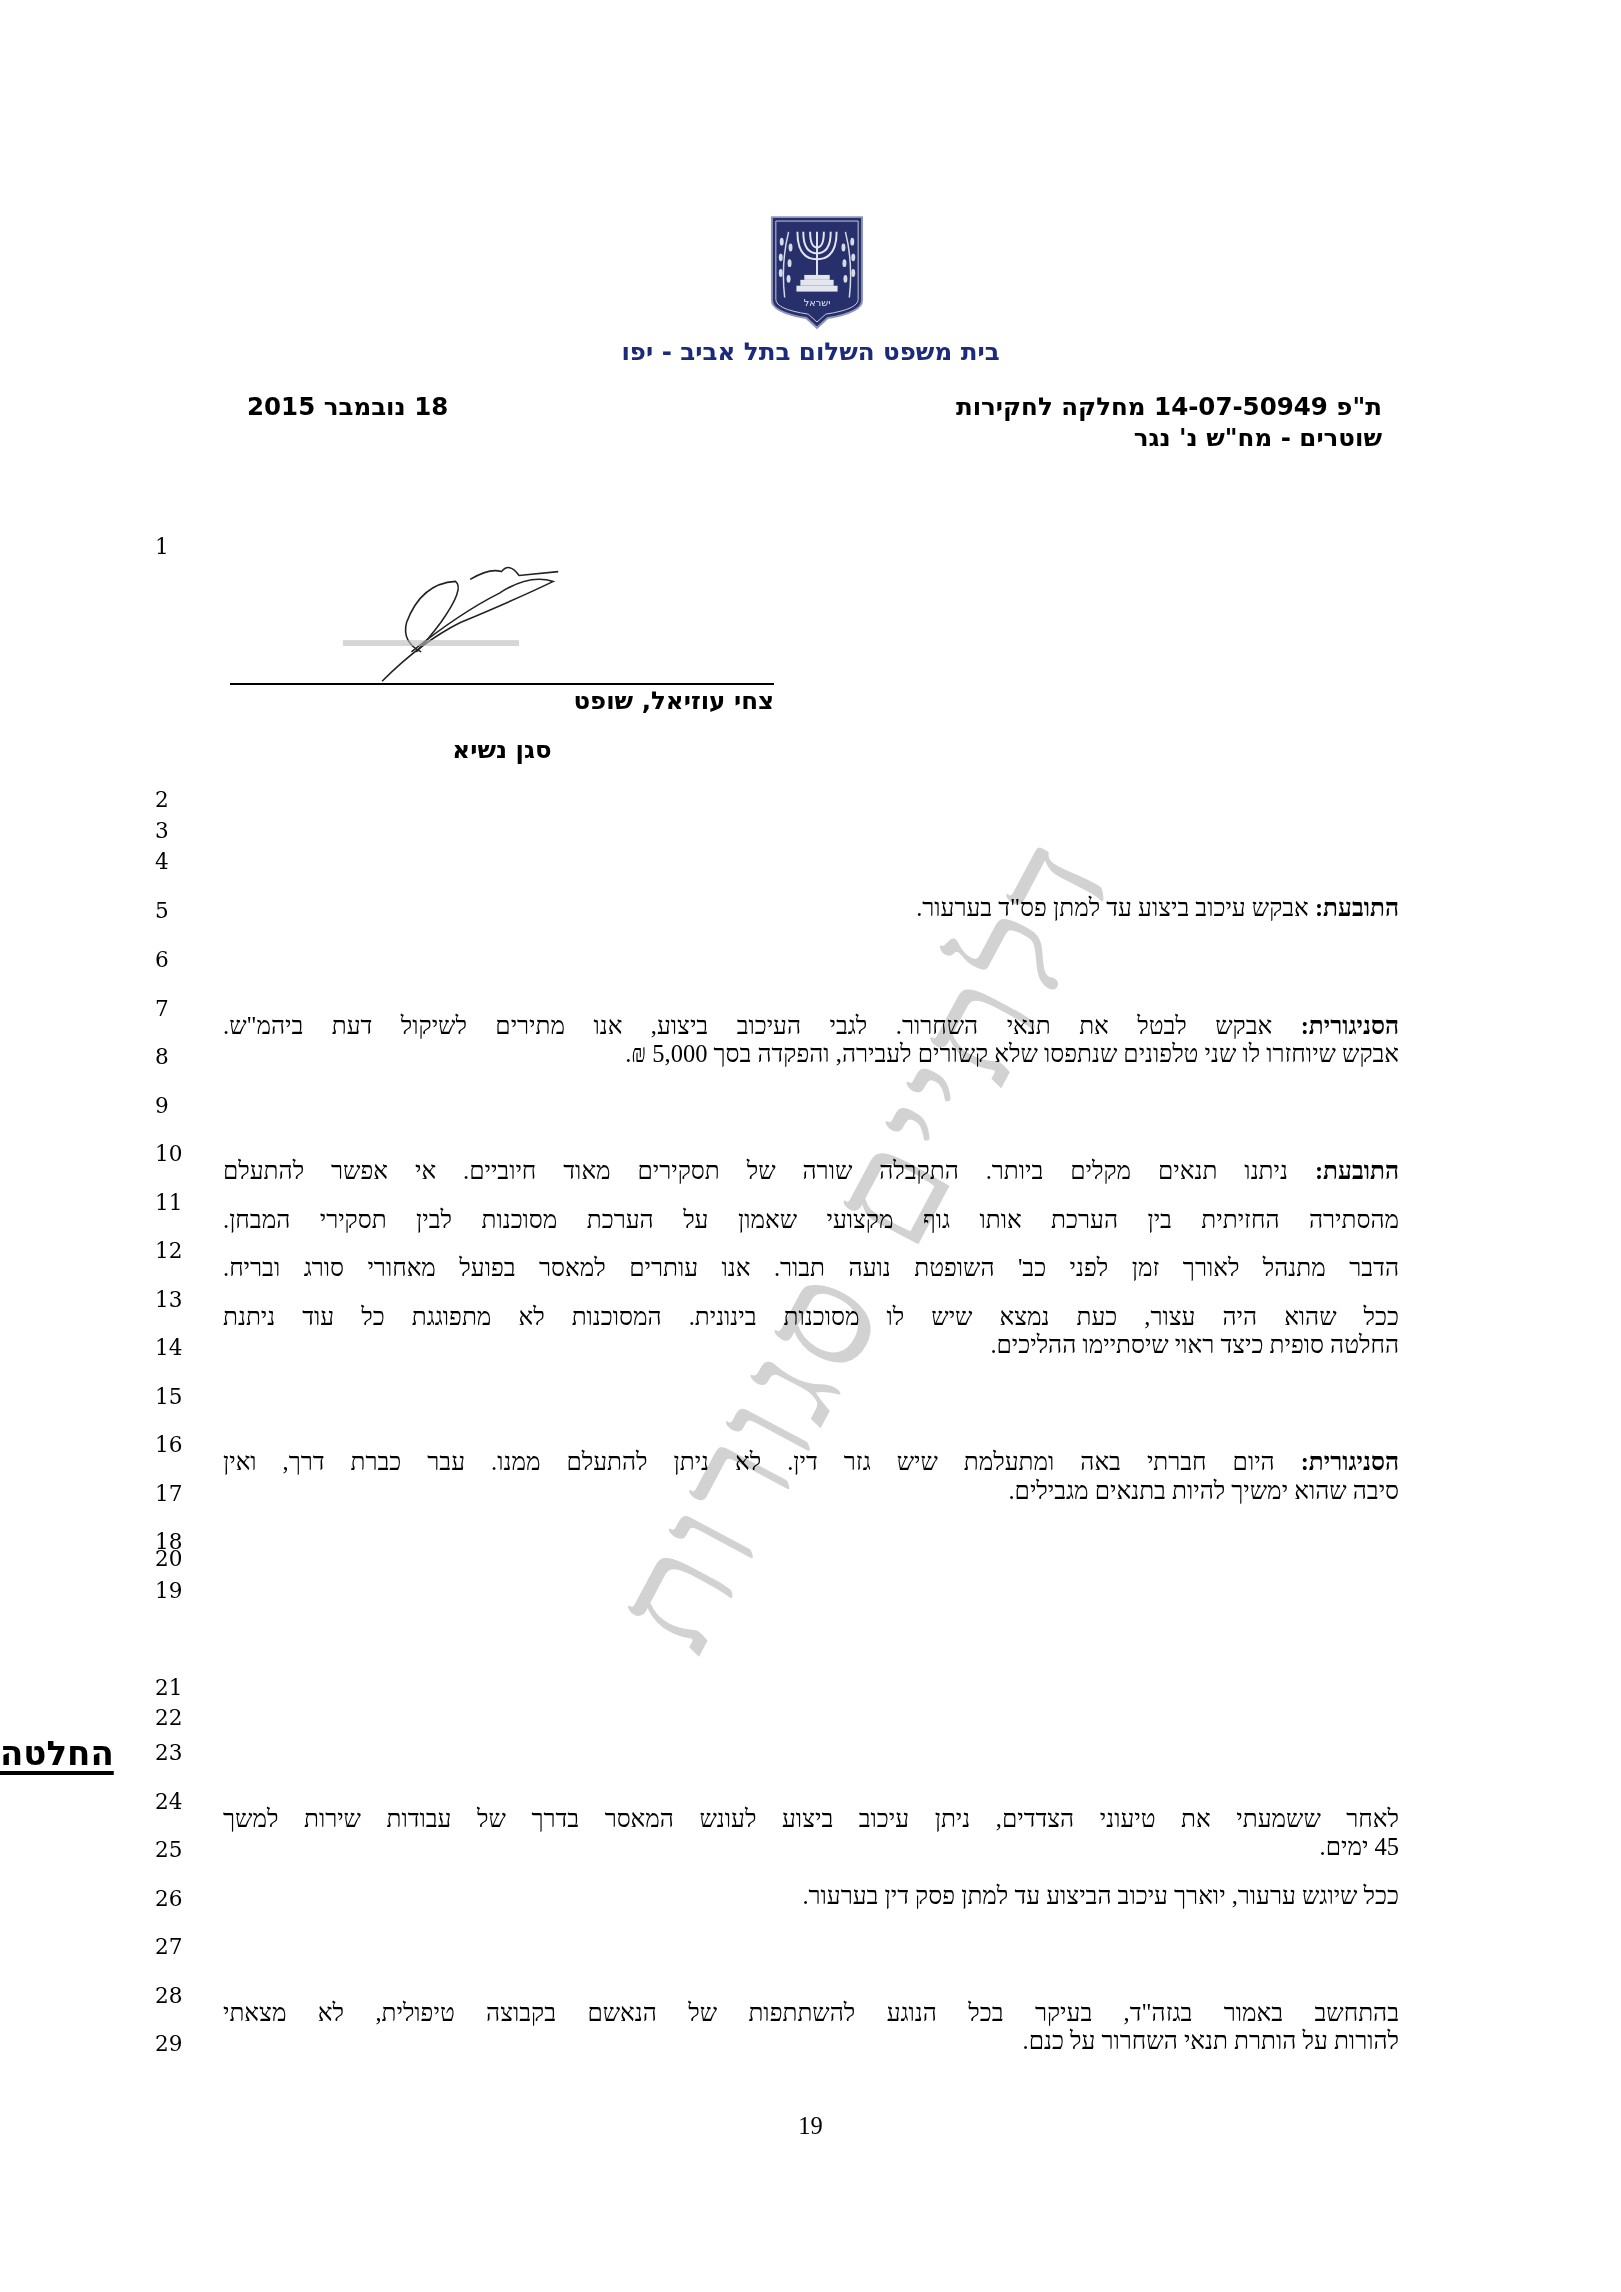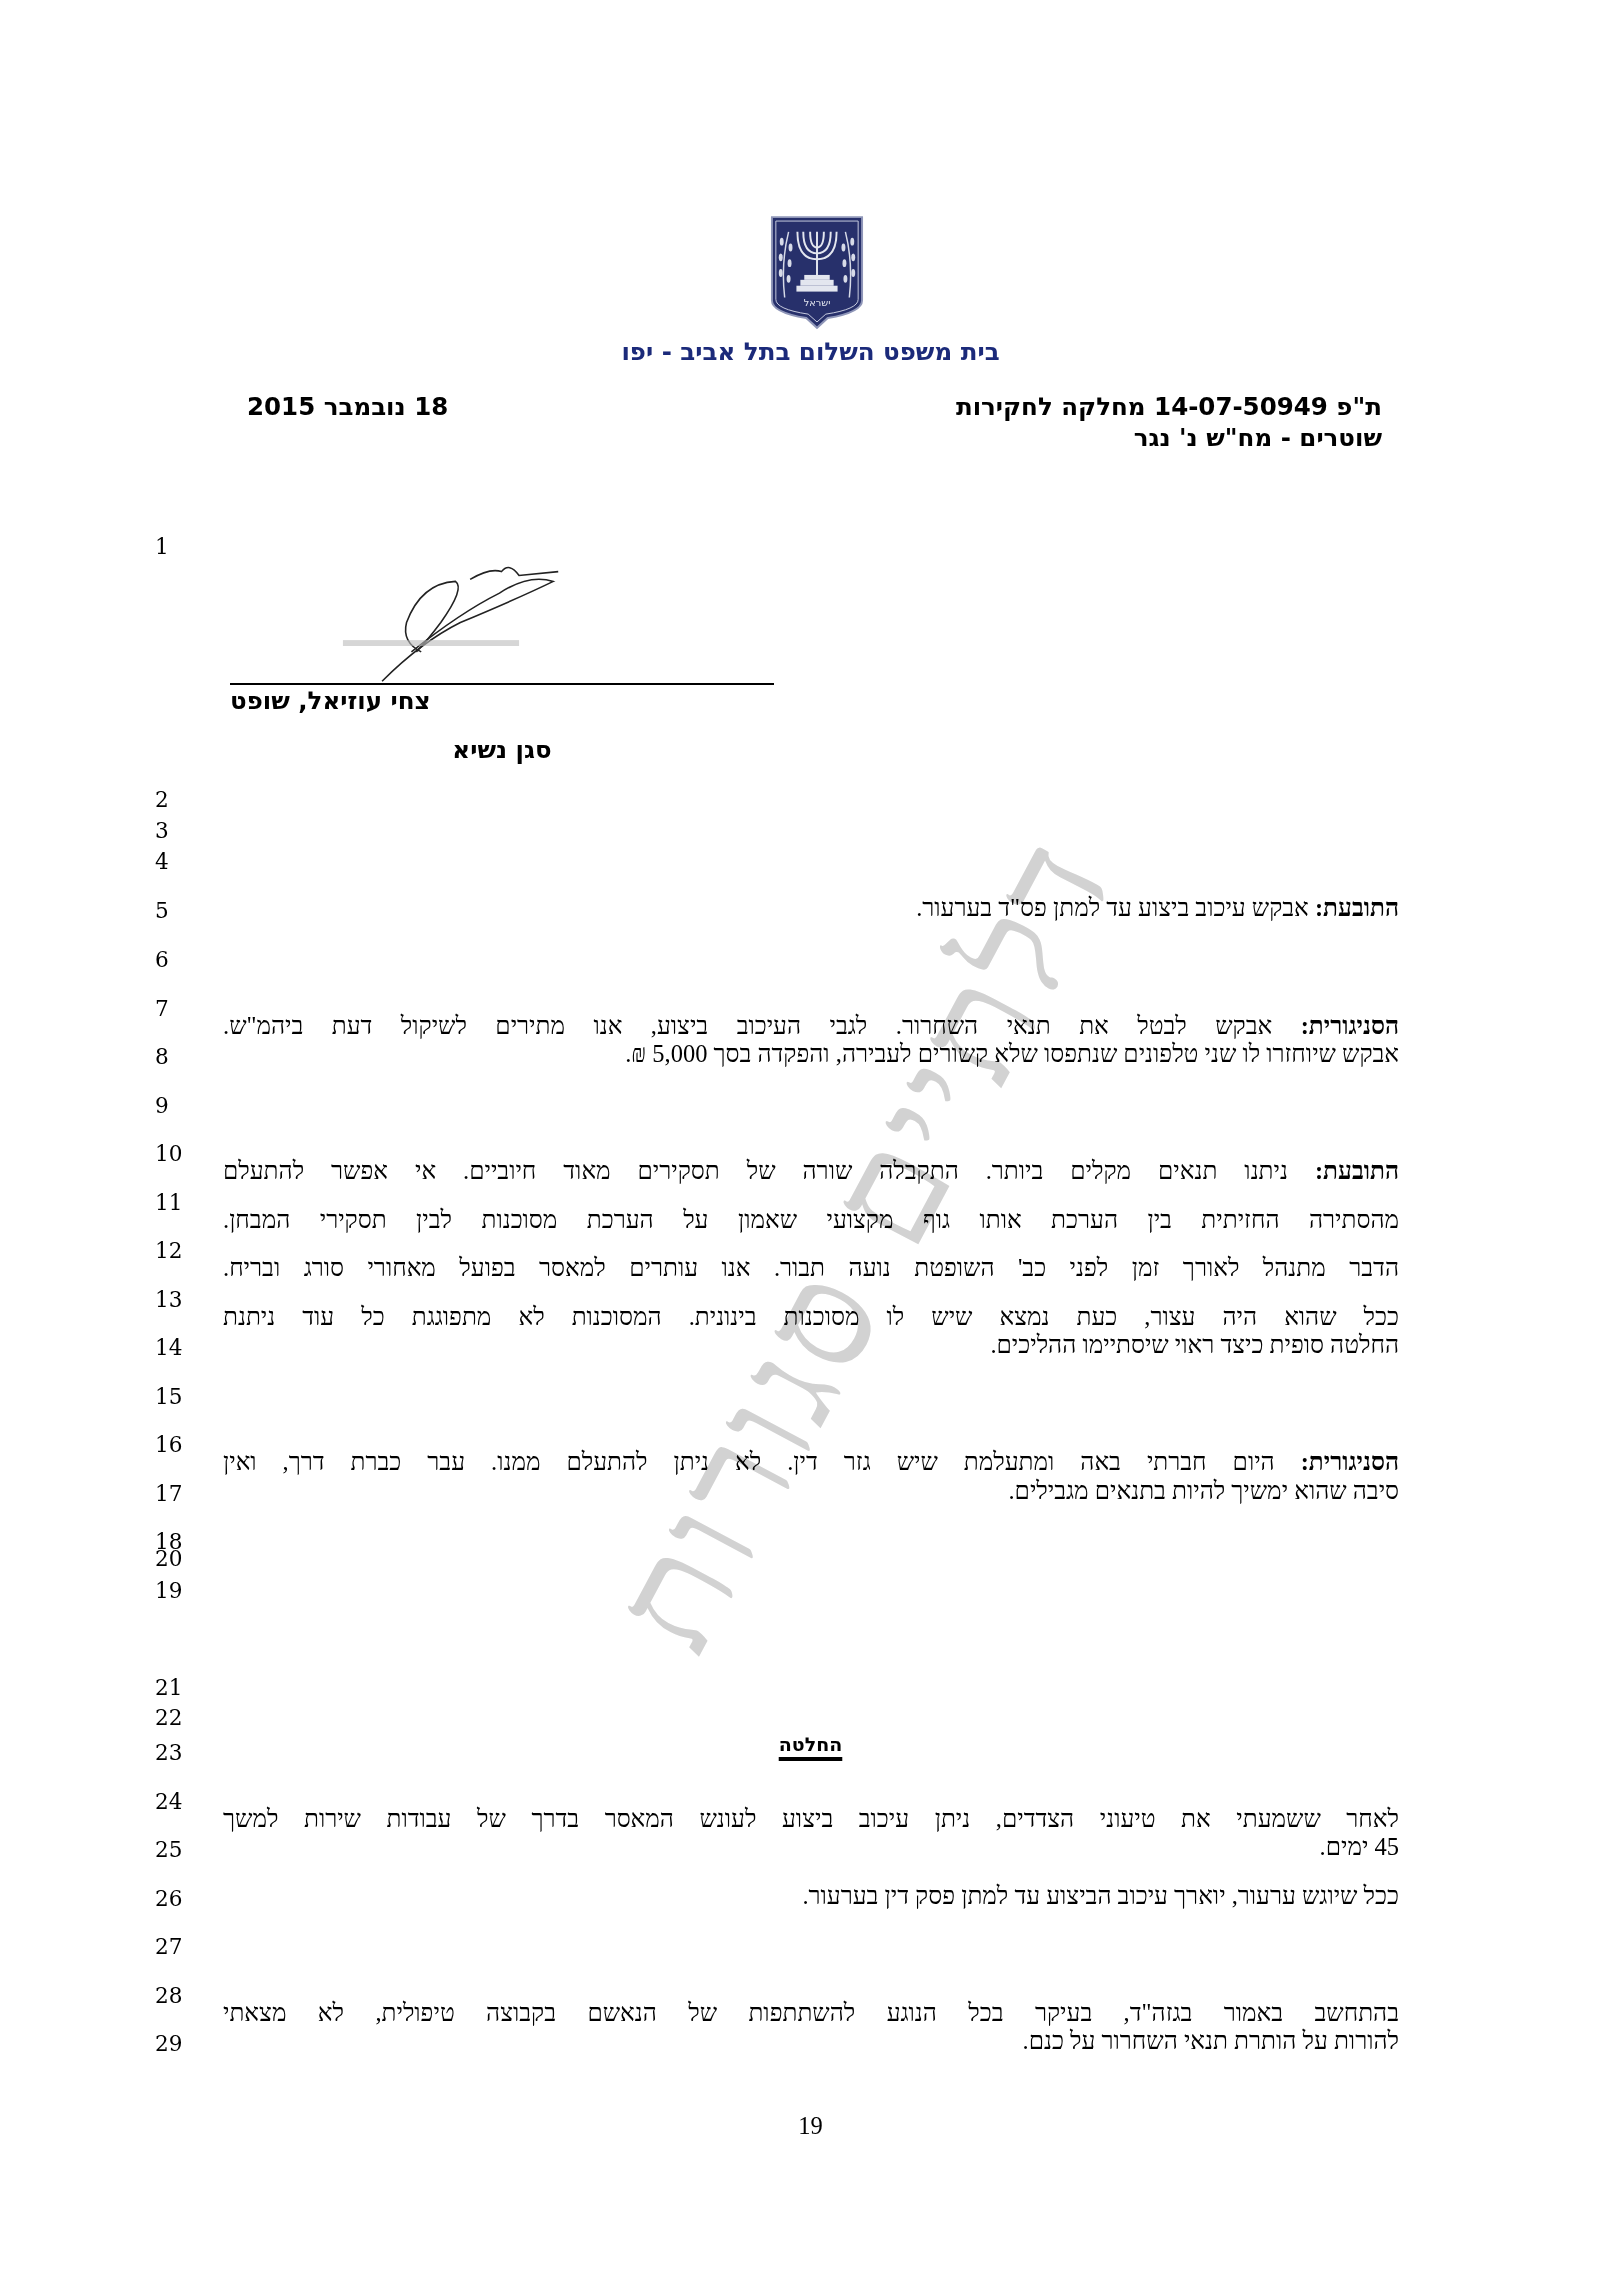--- a/index.html
+++ b/index.html
@@ -8,27 +8,27 @@
   .watermark { position:absolute; left:323px; top:1157px; width:1078px; text-align:center;
     font-family:"DejaVu Serif", serif; font-size:147px; color:#d2d2d2; transform:rotate(-62deg); transform-origin:center; white-space:nowrap; z-index:0; letter-spacing:5.9px; }
   .emblem { left:769px; top:214px; width:96px; height:116px; }
   .court-name { left:0; width:1621px; top:337px; text-align:center; font-family:"DejaVu Sans", sans-serif; font-weight:bold; font-size:24.5px; color:#1b2a7a; direction:rtl; }
   .hdr { font-family:"DejaVu Sans", sans-serif; font-weight:bold; font-size:24.5px; direction:rtl; white-space:nowrap; }
   .case-line1 { right:239px; top:392px; }
   .case-line2 { right:239px; top:423px; }
   .date { left:247px; top:392px; }
   .sig-area { left:225px; top:554px; width:549px; height:137px; }
   .sig-rule { left:230px; top:683px; width:544px; height:2px; background:#000; }
-  .judge { left:230px; width:544px; top:686px; text-align:left; font-family:"DejaVu Sans", sans-serif; font-weight:bold; font-size:24.5px; direction:rtl; }
+  .judge { left:230px; width:544px; top:686px; text-align:right; font-family:"DejaVu Sans", sans-serif; font-weight:bold; font-size:24.5px; direction:rtl; }
   .judge-title { left:230px; width:544px; top:735px; text-align:center; font-family:"DejaVu Sans", sans-serif; font-weight:bold; font-size:24.5px; direction:rtl; }
   .ln { left:155px; width:39px; font-family:"DejaVu Serif", serif; font-size:21.6px; text-align:left; z-index:1; }
   .row { right:222px; width:1176px; direction:rtl; text-align:right; font-family:"Liberation Serif", serif; font-size:24.5px; white-space:nowrap; z-index:1; }
   .row.just { text-align:justify; text-align-last:justify;margin-top:20px; }
   .speaker { font-weight:bold; text-decoration-thickness:2.9px; text-underline-offset:3.9px; }
-  .heading { left:0; width:1621px; text-align:center; top:1733px; font-family:"DejaVu Sans", sans-serif; font-weight:bold; font-size:19px; direction:rtl; text-decoration:underline; text-decoration-thickness:3.9px; text-underline-offset:5.9px; }
+  .heading { left:0; width:1621px; text-align:left; top:1733px; font-family:"DejaVu Sans", sans-serif; font-weight:bold; font-size:34px; direction:rtl; text-decoration:underline; text-decoration-thickness:3.9px; text-underline-offset:5.9px; }
   .page-num { left:0; width:1621px; text-align:center; top:2112px; font-family:"Liberation Serif", serif; font-size:24.5px; }
 </style>
 </head>
 <body>
 
 <div class="watermark">דלתיים סגורות</div>
 
 <div class="abs emblem">
   <svg width="96" height="116" viewBox="0 0 98 118">
     <path d="M3 3 H95 V88 Q95 100 60 106 L49 116 L38 106 Q3 100 3 88 Z" fill="#27306b" stroke="#8f96b8" stroke-width="2"></path>

